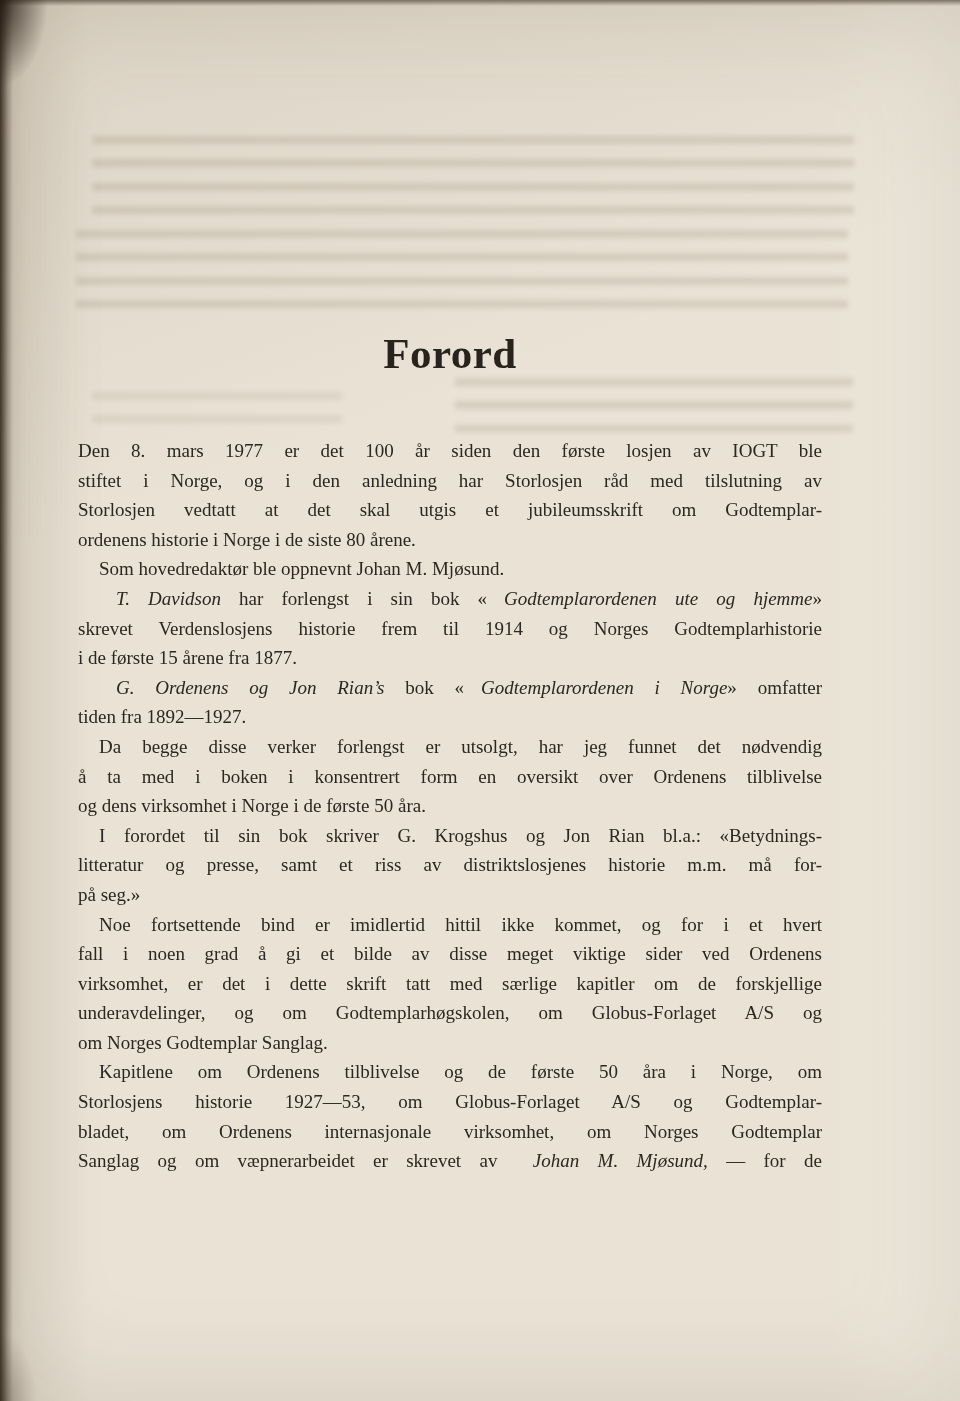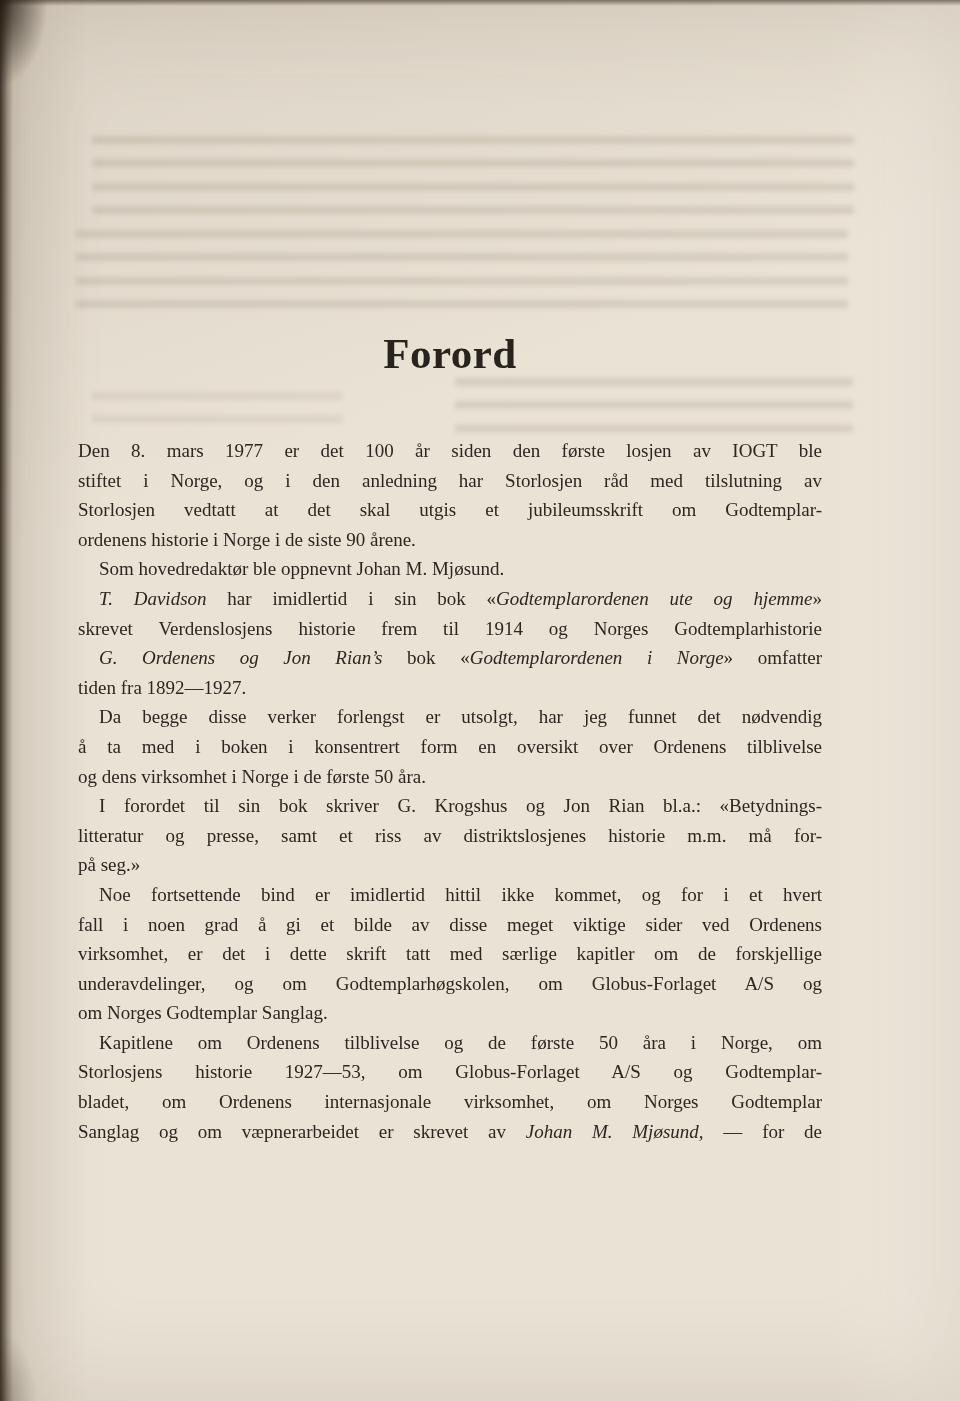--- a/index.html
+++ b/index.html
@@ -78,47 +78,48 @@
     font-size: 19px;
     line-height: 29.6px;
     height: 29.6px;
     text-align: left;
   }
   .line.just {
     text-align: justify;
     text-align-last: justify;
   }
   .line.ind { padding-left: 21px; }
-  .it { font-style: italic; }
+  .it { font-style: italic; margin-left: 17px; }
 </style>
 </head>
 <body>
 
 <div class="page">
 
   <div class="showthrough st-a"></div>
   <div class="showthrough st-b"></div>
   <div class="showthrough st-c"></div>
   <div class="showthrough st-d"></div>
 
   <div class="content">
     <h1 class="title">Forord</h1>
     <div class="body">
         <div>
           <div class="line just"><span class="">Den 8. mars 1977 er det 100 år siden den første losjen av IOGT ble</span></div>
           <div class="line just"><span class="">stiftet i Norge, og i den anledning har Storlosjen råd med tilslutning av</span></div>
           <div class="line just"><span class="">Storlosjen vedtatt at det skal utgis et jubileumsskrift om Godtemplar-</span></div>
-          <div class="line"><span class="">ordenens historie i Norge i de siste 90 årene.</span></div>
+          <div class="line"><span class="">ordenens historie i Norge i de siste 80 årene.</span></div>
         </div>
         <div>
           <div class="line ind"><span class="">Som hovedredaktør ble oppnevnt Johan M. Mjøsund.</span></div>
         </div>
         <div>
-          <div class="line just ind"><span class="it">T. Davidson</span><span class=""> har imidlertid i sin bok «</span><span class="it">Godtemplarordenen ute og hjemme</span><span class="">»</span></div>
+          <div class="line just ind"><span class="it">T. Davidson</span><span class=""> har forlengst i sin bok «</span><span class="it">Godtemplarordenen ute og hjemme</span><span class="">»</span></div>
           <div class="line just"><span class="">skrevet Verdenslosjens historie frem til 1914 og Norges Godtemplarhistorie</span></div>
+          <div class="line"><span class="">i de første 15 årene fra 1877.</span></div>
         </div>
         <div>
           <div class="line just ind"><span class="it">G. Ordenens og Jon Rian’s</span><span class=""> bok «</span><span class="it">Godtemplarordenen i Norge</span><span class="">» omfatter</span></div>
           <div class="line"><span class="">tiden fra 1892—1927.</span></div>
         </div>
         <div>
           <div class="line just ind"><span class="">Da begge disse verker forlengst er utsolgt, har jeg funnet det nødvendig</span></div>
           <div class="line just"><span class="">å ta med i boken i konsentrert form en oversikt over Ordenens tilblivelse</span></div>
           <div class="line"><span class="">og dens virksomhet i Norge i de første 50 åra.</span></div>
         </div>

